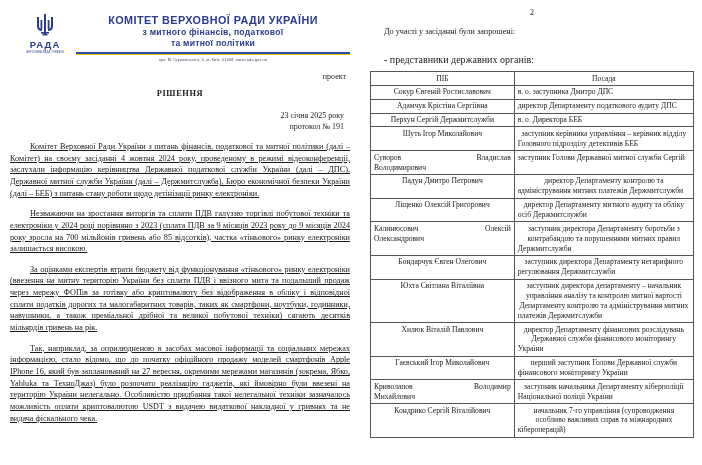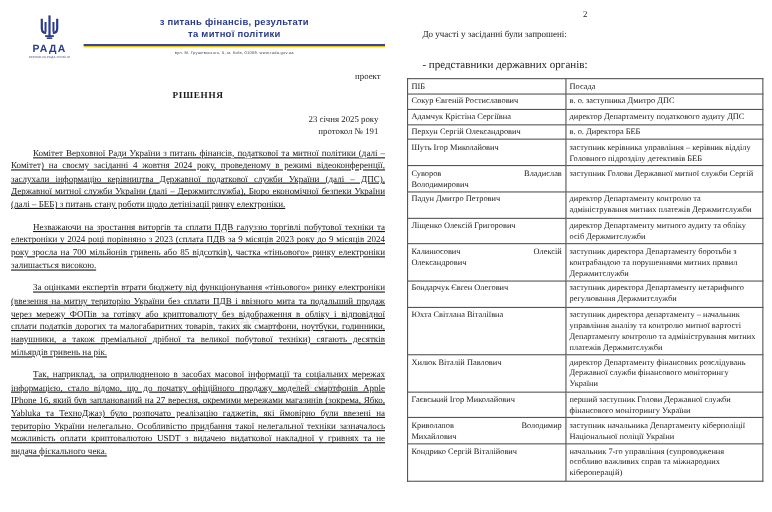--- a/index.html
+++ b/index.html
@@ -170,21 +170,21 @@
     border-collapse: collapse;
     margin-top: 6px;
     table-layout: fixed;
   }
   table.participants td, table.participants th {
     border: 0.7px solid #555;
     font-size: 7.6px;
     line-height: 1.3;
     padding: 1.5px 3px;
     vertical-align: top;
-    text-align: left;
+    text-align: center;
     font-weight: normal;
   }
   table.participants th { font-weight: normal; }
   col.c-name { width: 44.5%; }
   col.c-post { width: 55.5%; }
   td.post { text-align: justify; text-align-last: left; }
   td.name-split {
     text-align: justify;
     text-align-last: left;
   }
@@ -212,21 +212,22 @@
               <rect x="15.7" y="8" width="1.8" height="9"></rect>
               <rect x="9" y="20" width="8" height="1.6"></rect>
               <rect x="10.5" y="22" width="5" height="1.4"></rect>
             </g>
           </svg>
         </span>
         <div class="emblem-word">РАДА</div>
         <div class="emblem-sub">ВЕРХОВНА РАДА УКРАЇНИ</div>
       </div>
       <div class="lh-text">
-        <div class="lh-l2">з питань фінансів, результати</div>
+        <div class="lh-l1">КОМІТЕТ ВЕРХОВНОЇ РАДИ УКРАЇНИ</div>
+        <div class="lh-l2">з митного фінансів, податкової</div>
         <div class="lh-l3">та митної політики</div>
         <div class="lh-rule"></div>
         <div class="lh-addr">вул. М. Грушевського, 5, м. Київ, 01008. www.rada.gov.ua</div>
       </div>
     </div>
 
     <div class="draft-mark">проект</div>
     <div class="doc-title">РІШЕННЯ</div>
 
     <div class="date-block">
@@ -263,21 +264,21 @@
       <tbody id="tbody">
           <tr>
             <td>Сокур Євгеній Ростиславович</td>
             <td class="post">в. о. заступника Дмитро ДПС</td>
           </tr>
           <tr>
             <td>Адамчук Крістіна Сергіївна</td>
             <td class="post">директор Департаменту податкового аудиту ДПС</td>
           </tr>
           <tr>
-            <td>Перхун Сергій Олександрович</td>
+            <td>Перхун Сергій Держмитслужби</td>
             <td class="post">в. о. Директора БЕБ</td>
           </tr>
           <tr>
             <td>Шуть Ігор Миколайович</td>
             <td class="post">заступник керівника управління – керівник відділу Головного підрозділу детективів БЕБ</td>
           </tr>
           <tr>
             <td class="name-split">
               <span class="sp" style="display: flex; justify-content: space-between;">Суворов<span>Владислав</span></span>
               <div>Володимирович</div>

